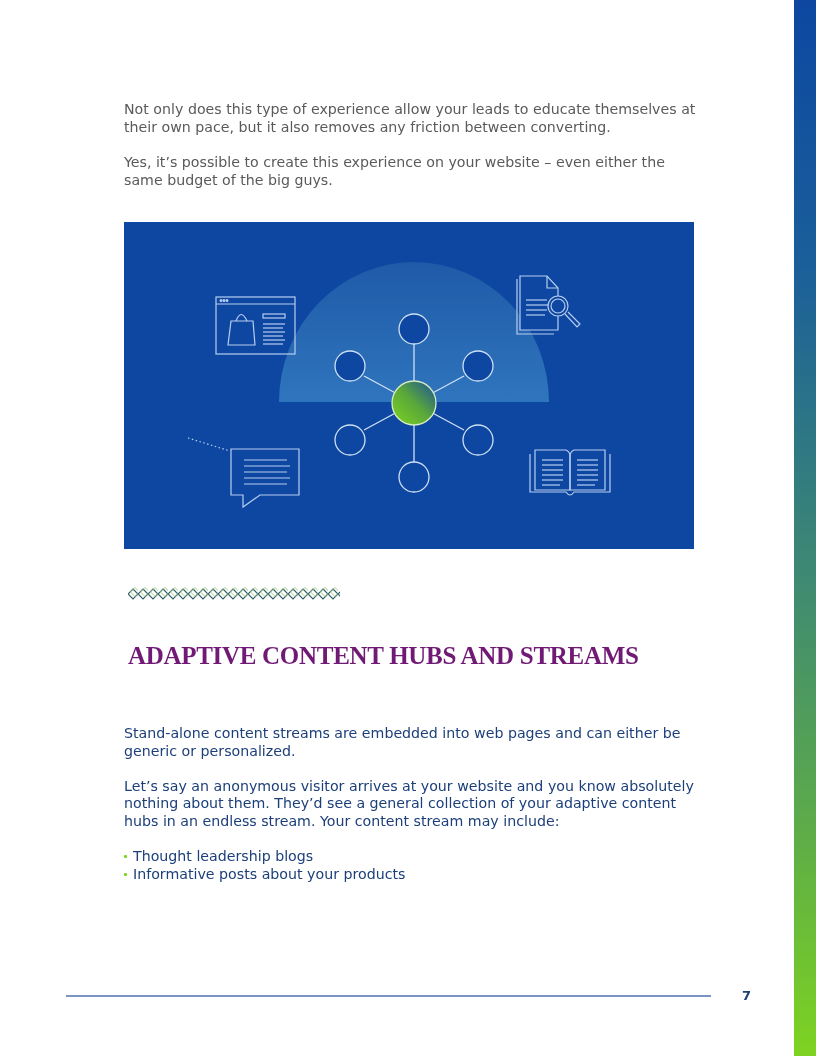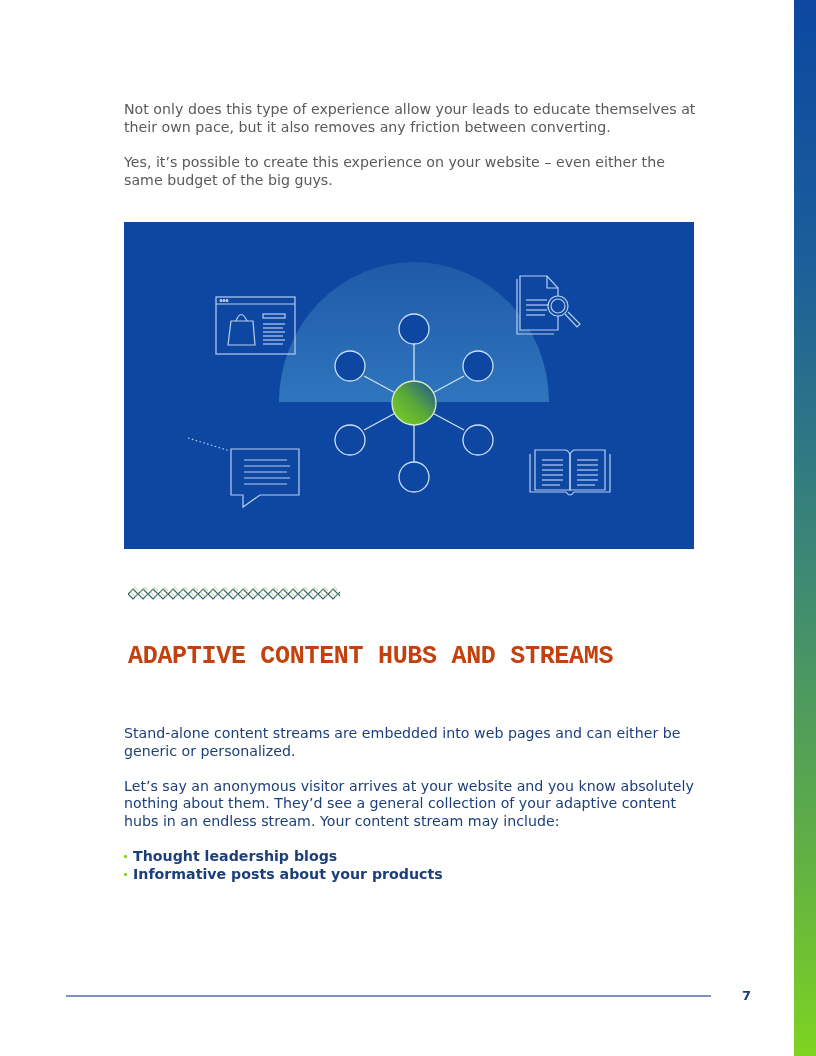--- a/index.html
+++ b/index.html
@@ -20,31 +20,31 @@
   .hero {
     position: absolute; left: 124px; top: 222px; width: 570px; height: 327px;
     background: #0d47a1; overflow: hidden;
   }
   .hero svg { display: block; }
   .divider-band {
     position: absolute; left: 128px; top: 586px; width: 214px; height: 14px;
   }
   .section-title {
     position: absolute; left: 128px; top: 642px; width: 600px;
-    font-family: Liberation Mono, monospace; font-weight: bold;
-    font-size: 25px; letter-spacing: -0.3px; color: #c2410c; margin: 0;
+    font-family: Liberation Serif, serif; font-weight: bold;
+    font-size: 25px; letter-spacing: -0.3px; color: #701a75; margin: 0;
     white-space: nowrap;
   }
   .body-text {
     position: absolute; left: 124px; top: 725px; width: 570px;
     color: #1c3f7a; font-size: 14.2px; line-height: 17.6px;
   }
   .body-text p { margin: 0 0 17.6px 0; }
   .bullets { list-style: none; margin: 0; padding: 0; }
-  .bullets li { position: relative; padding-left: 9px; font-weight: bold; }
+  .bullets li { position: relative; padding-left: 9px; }
   .bullets li .dot {
     position: absolute; left: 0; top: 7px; width: 3px; height: 3px;
     background: #7ed321; border-radius: 1px;
   }
   .footer-rule {
     position: absolute; left: 66px; top: 995px; width: 645px; height: 2px;
     background: #7a94c4;
   }
   .page-number {
     position: absolute; left: 742px; top: 988px; font-size: 13px; font-weight: bold;

